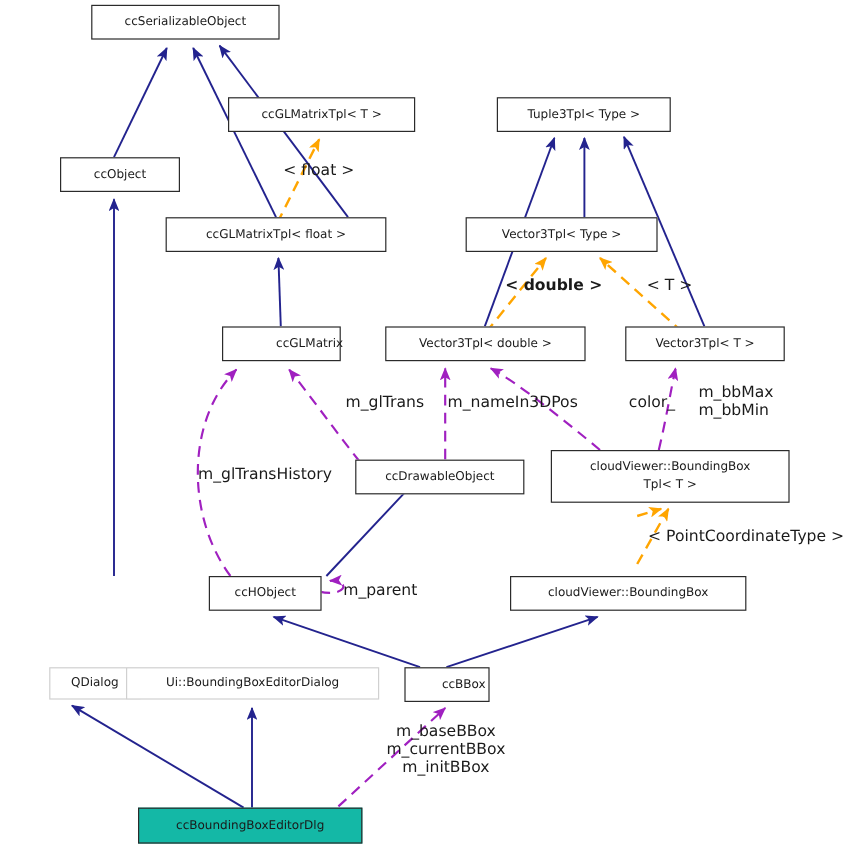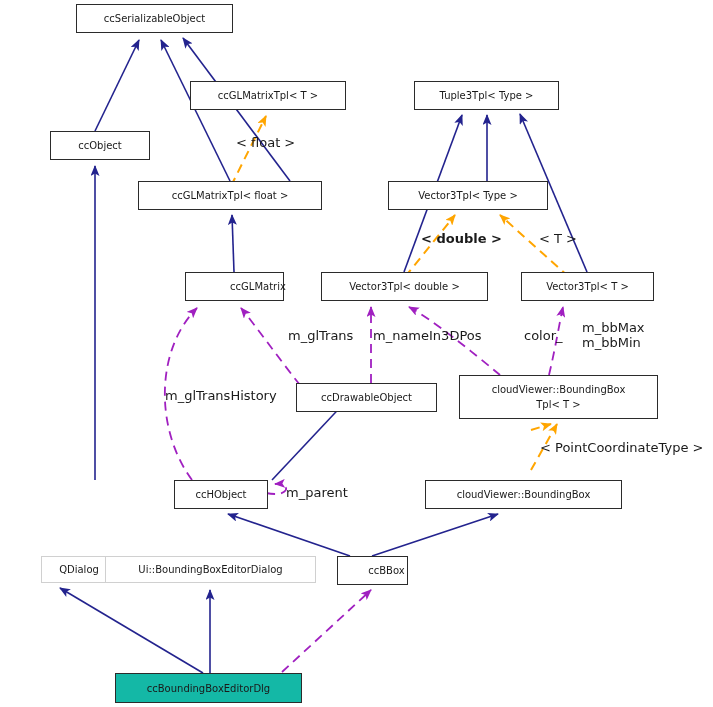--- a/index.html
+++ b/index.html
@@ -164,14 +164,17 @@
 
   <div class="edge-label left" style="left:582px;top:320px;">m_bbMax
 m_bbMin</div>
 
   <div class="edge-label left" style="left:165px;top:388px;">m_glTransHistory</div>
 
   <div class="edge-label left" style="left:540px;top:440px;">&lt; PointCoordinateType &gt;</div>
 
   <div class="edge-label left" style="left:286px;top:485px;">m_parent</div>
 
+  <div class="edge-label center" style="left:322px;top:602px;">m_baseBBox
+m_currentBBox
+m_initBBox</div>
 
 </div>
 
 </body></html>

